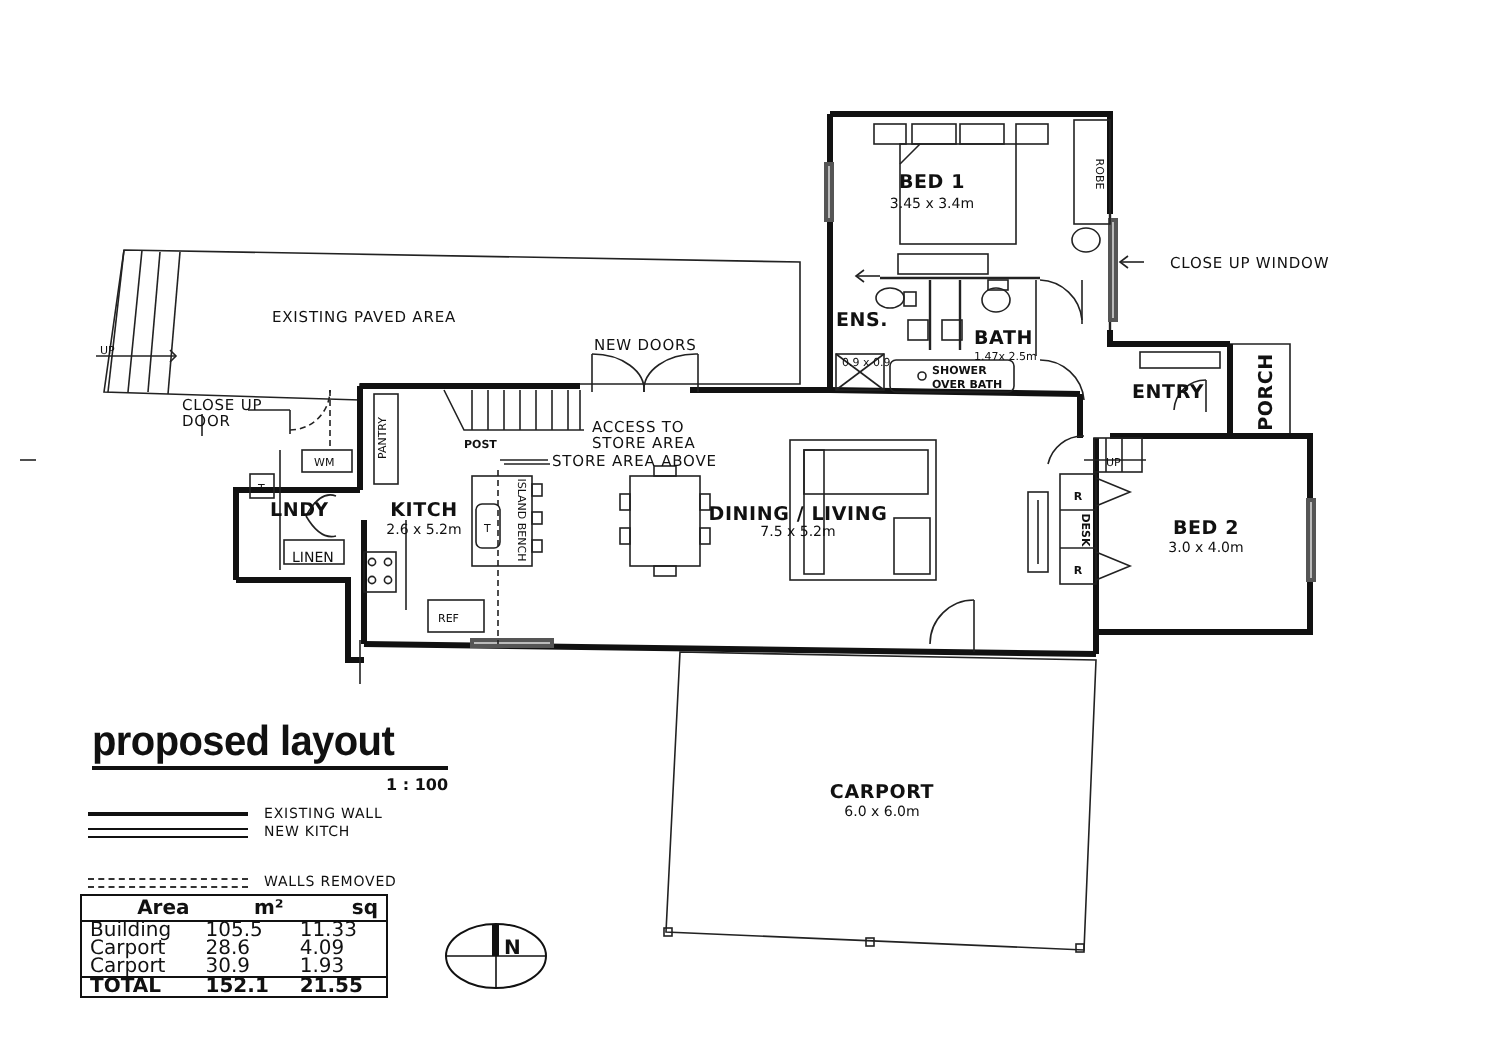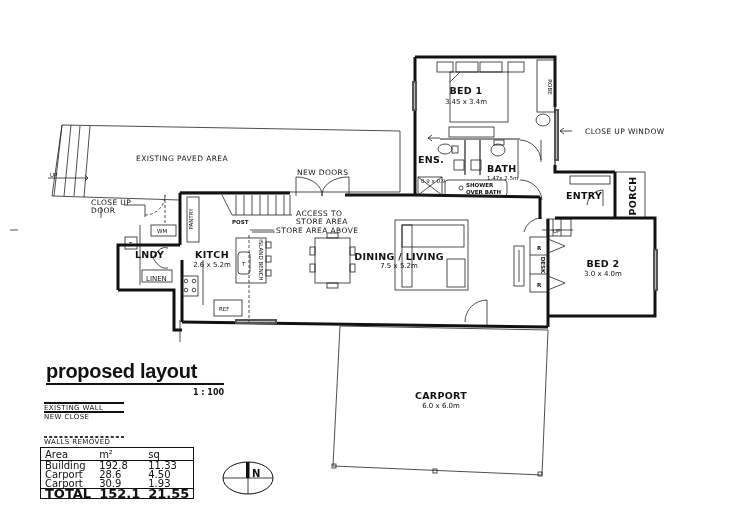--- a/index.html
+++ b/index.html
@@ -10,30 +10,30 @@
   .dim { font-size: 7px; }
   .note { font-size: 7.5px; letter-spacing: 0.4px; }
   .tiny { font-size: 5.5px; }
   .ex { stroke: #111; stroke-width: 3; fill: none; }
   .thin { stroke: #222; stroke-width: 0.8; fill: none; }
   .med { stroke: #222; stroke-width: 1.2; fill: none; }
   .win { stroke: #555; stroke-width: 2; fill: #bbb; }
   .title-text { position: absolute; left: 46px; top: 360px; font-family: "Liberation Sans", sans-serif; font-weight: 900; font-size: 20px; letter-spacing: -0.3px; transform: scaleY(1.05); }
   .title-rule { position: absolute; left: 46px; top: 383px; width: 178px; height: 1.5px; background: #111; }
   .scale { position: absolute; left: 193px; top: 388px; font-size: 8px; font-weight: bold; font-family: "DejaVu Sans", sans-serif; text-align: right; }
-  .legend-row { position: absolute; left: 44px; height: 10px; display: flex; align-items: flex-start; flex-direction: column; }
+  .legend-row { position: absolute; left: 44px; height: 10px; display: flex; align-items: center; }
   .legend-line { width: 80px; margin-right: 8px; }
   .legend-text { font-size: 7px; letter-spacing: 0.4px; font-family: "DejaVu Sans", sans-serif; }
   .ln-existing { height: 2.5px; background: #111; }
   .ln-new { height: 3px; border-top: 1px solid #111; border-bottom: 1px solid #111; }
   .ln-removed { height: 3px; border-top: 1px dashed #333; border-bottom: 1px dashed #333; }
   .area-table { position: absolute; left: 40px; top: 447px; width: 154px; border: 1px solid #111; border-collapse: collapse; font-family: "DejaVu Sans", sans-serif; }
-  .area-table th { font-size: 10px; text-align: left; padding: 1px 4px 0 4px; font-weight: normal; margin-top: 23px; }
+  .area-table th { font-size: 10px; text-align: right; padding: 1px 4px 0 4px; font-weight: bold; margin-top: 23px; }
   .area-table td { font-size: 10px; padding: 0 4px; line-height: 9px; }
-  .area-table tr.total td { font-weight: bold; border-top: 1.5px solid #111; font-size: 13px; }
+  .area-table tr.total td { font-weight: bold; border-top: 1.5px solid #111; font-size: 10px; }
   .area-table thead tr th { border-bottom: 1px solid #111; }
 </style>
 </head>
 <body>
 
 <svg width="750" height="530" viewBox="0 0 750 530">
 
   <g>
     <polygon class="thin" points="62,125 400,131 400,192 180,192 180,200 52,196"></polygon>
     <line class="thin" x1="62" y1="125" x2="54" y2="196"></line>
@@ -265,45 +265,45 @@
 <div class="title-text">proposed layout</div>
 <div class="title-rule"></div>
 <div class="scale">1 : 100</div>
 
 <div class="legend-row" style="top:402px;">
   <div class="legend-line ln-existing"></div>
   <span class="legend-text">EXISTING WALL</span>
 </div>
 <div class="legend-row" style="top:411px;">
   <div class="legend-line ln-new"></div>
-  <span class="legend-text">NEW CLOSE</span>
+  <span class="legend-text">NEW KITCH</span>
 </div>
 <div class="legend-row" style="top:420px;margin-top:16px;">
   <div class="legend-line ln-removed"></div>
   <span class="legend-text">WALLS REMOVED</span>
 </div>
 
 <table class="area-table">
   <thead>
     <tr>
       <th>Area</th>
       <th>m²</th>
       <th>sq</th>
     </tr>
   </thead>
   <tbody>
     <tr>
       <td>Building</td>
-      <td>192.8</td>
+      <td>105.5</td>
       <td>11.33</td>
     </tr>
     <tr>
       <td>Carport</td>
       <td>28.6</td>
-      <td>4.50</td>
+      <td>4.09</td>
     </tr>
     <tr>
       <td>Carport</td>
       <td>30.9</td>
       <td>1.93</td>
     </tr>
     <tr class="total">
       <td>TOTAL</td>
       <td>152.1</td>
       <td>21.55</td>

